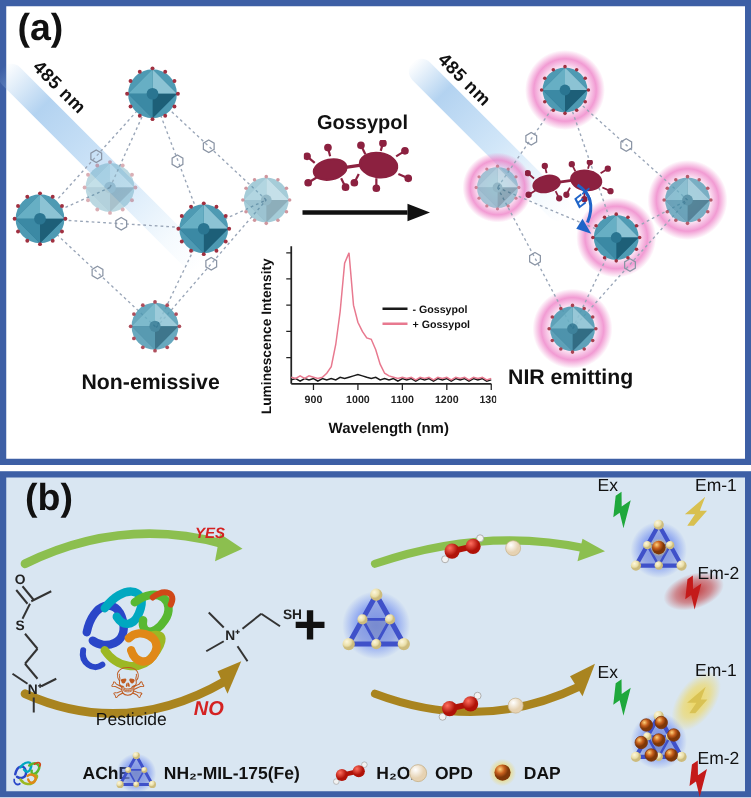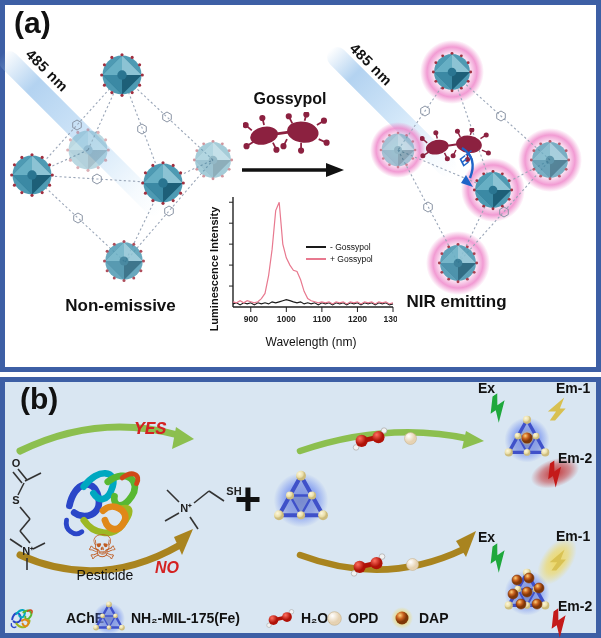--- a/index.html
+++ b/index.html
@@ -16,28 +16,28 @@
   .beam-label{position:absolute;font-weight:bold;font-size:14.5px;letter-spacing:.5px;
         transform:rotate(45deg);transform-origin:0 0;white-space:nowrap;}
   .state-label{position:absolute;font-weight:bold;font-size:17px;text-align:center;width:165px;}
   .gossypol-title{position:absolute;left:240px;top:90px;width:100px;text-align:center;font-weight:bold;font-size:16px;}
   .et{position:absolute;left:459px;top:152px;transform:rotate(-38deg);color:#1f64c8;
       font-weight:bold;font-style:italic;font-size:12.5px;}
   
   #chart{position:absolute;left:201px;top:189px;width:202px;height:176px;}
   .ylab{position:absolute;left:-62px;top:74px;width:150px;text-align:center;
         font-size:11px;font-weight:bold;transform:rotate(-90deg);}
-  .xlab{position:absolute;left:24px;top:146px;width:172px;text-align:center;font-size:12px;font-weight:normal;}
+  .xlab{position:absolute;left:24px;top:146px;width:172px;text-align:center;font-size:12px;font-weight:bold;}
   #chart-legend{position:absolute;left:105px;top:52px;}
   .leg-row{display:flex;align-items:center;gap:4px;height:12px;}
   .leg-swatch{width:20px;height:2.4px;display:inline-block;}
-  .leg-txt{font-size:8.5px;font-weight:normal;}
+  .leg-txt{font-size:8.5px;font-weight:bold;}
   
   .yesno{position:absolute;color:#d42222;font-weight:bold;font-style:italic;}
-  .exem{position:absolute;font-weight:bold;font-size:14px;}
+  .exem{position:absolute;font-weight:normal;font-size:14px;}
   .skull{position:absolute;left:87px;top:153px;font-size:34px;color:#bf5b21;line-height:1;}
   .pesticide{position:absolute;left:60px;top:190px;width:90px;text-align:center;font-weight:400;font-size:14px;}
   .plus{position:absolute;left:228px;top:95px;width:40px;text-align:center;font-size:46px;font-weight:bold;}
   .legend-item{position:absolute;top:225px;height:32px;display:flex;align-items:center;gap:5px;}
   .legend-item .lab{font-size:14px;font-weight:600;white-space:nowrap;}
 </style>
 </head>
 <body>
 
 <svg width="0" height="0" style="position:absolute" aria-hidden="true">
@@ -391,21 +391,21 @@
     </g>
     <use href="#bolt" x="485" y="168" width="26" height="26" fill="#1fa83c" transform="rotate(-35 498 181)"></use>
     <g>
       <ellipse cx="557" cy="184" rx="15" ry="27" transform="rotate(35 557 184)" fill="url(#yellowGlow)"></ellipse>
       <use href="#bolt" x="547" y="172" width="22" height="22" fill="#d8c050" opacity="0.9" transform="rotate(180 558 183)"></use>
     </g>
     <use href="#bolt" x="546" y="233" width="26" height="26" fill="#c41a1a" transform="rotate(-35 559 246)"></use>
   </svg>
 
   <div class="abs plabel" style="left:20px;top:5px;">(b)</div>
-  <div class="yesno" style="left:134px;top:42px;font-size:18px;font-family:Liberation Mono, monospace;">YES</div>
+  <div class="yesno" style="left:156px;top:42px;font-size:12px;">YES</div>
   <div class="yesno" style="left:155px;top:182px;font-size:16px;">NO</div>
   <div class="skull">☠</div>
   <div class="pesticide">Pesticide</div>
   <div class="plus">+</div>
 
   <div class="exem" style="left:478px;top:3px;">Ex</div>
   <div class="exem" style="left:556px;top:3px;">Em-1</div>
   <div class="exem" style="left:558px;top:73px;">Em-2</div>
   <div class="exem" style="left:478px;top:152px;">Ex</div>
   <div class="exem" style="left:556px;top:151px;">Em-1</div>

